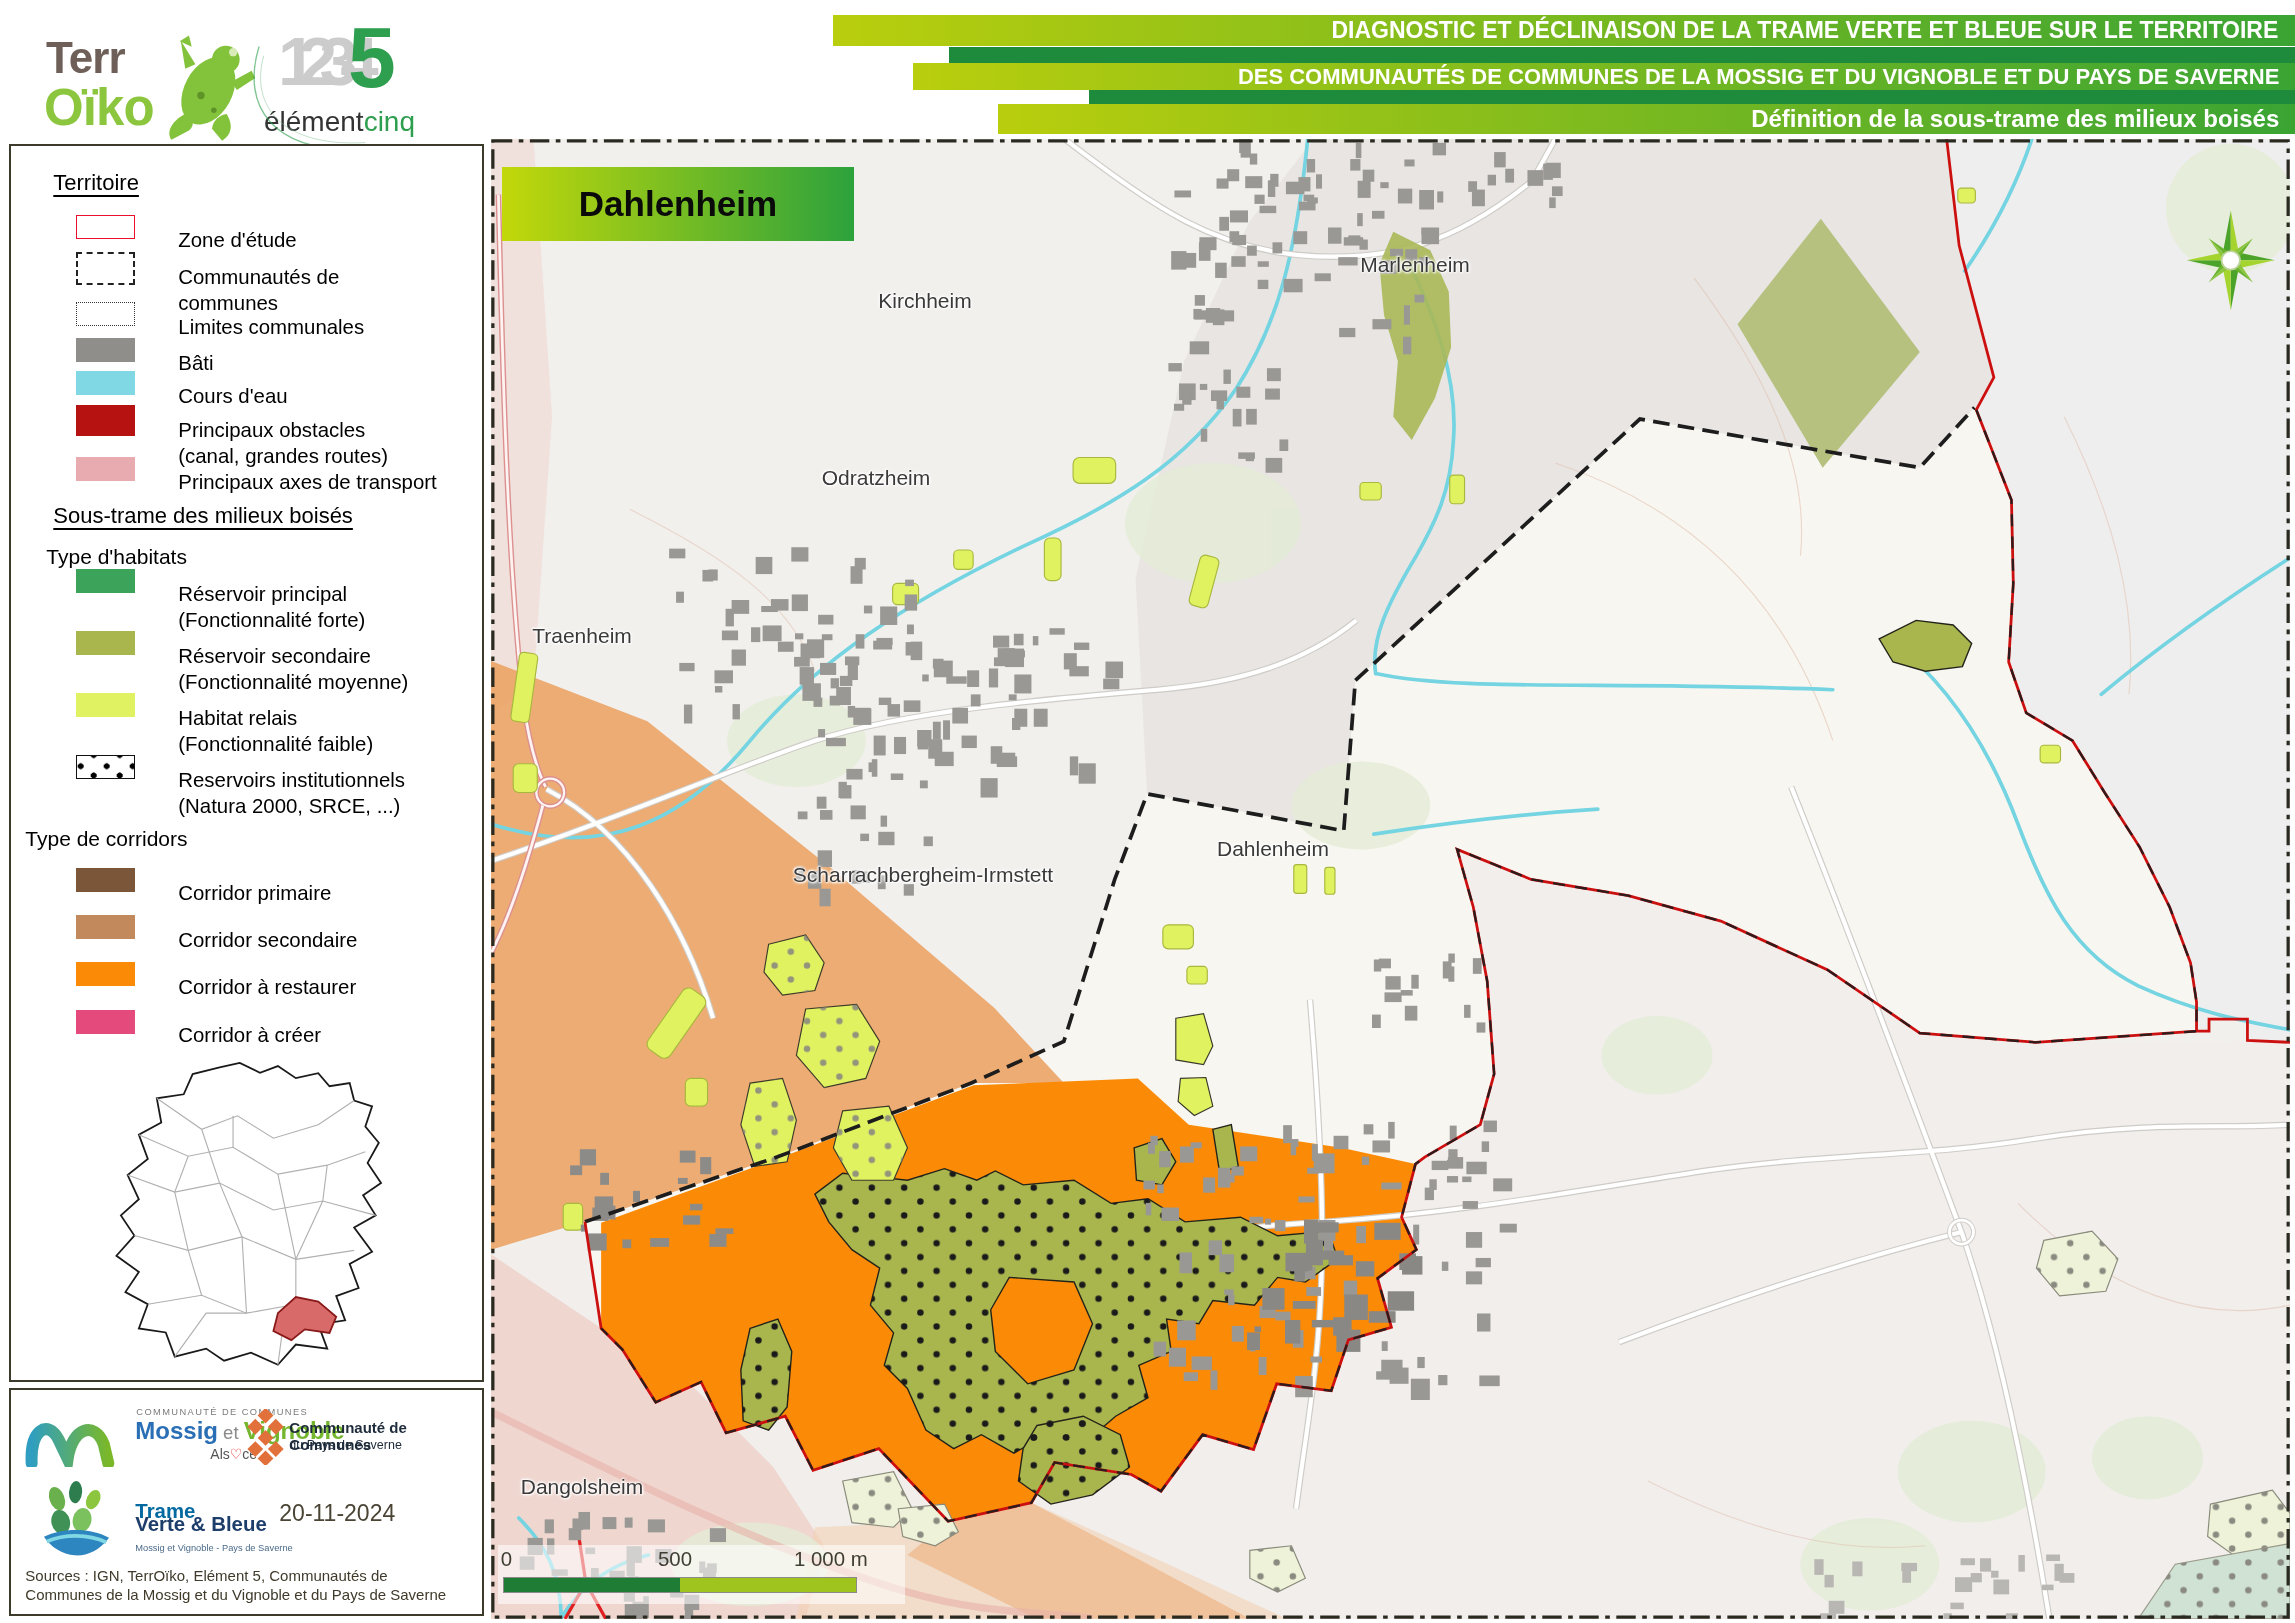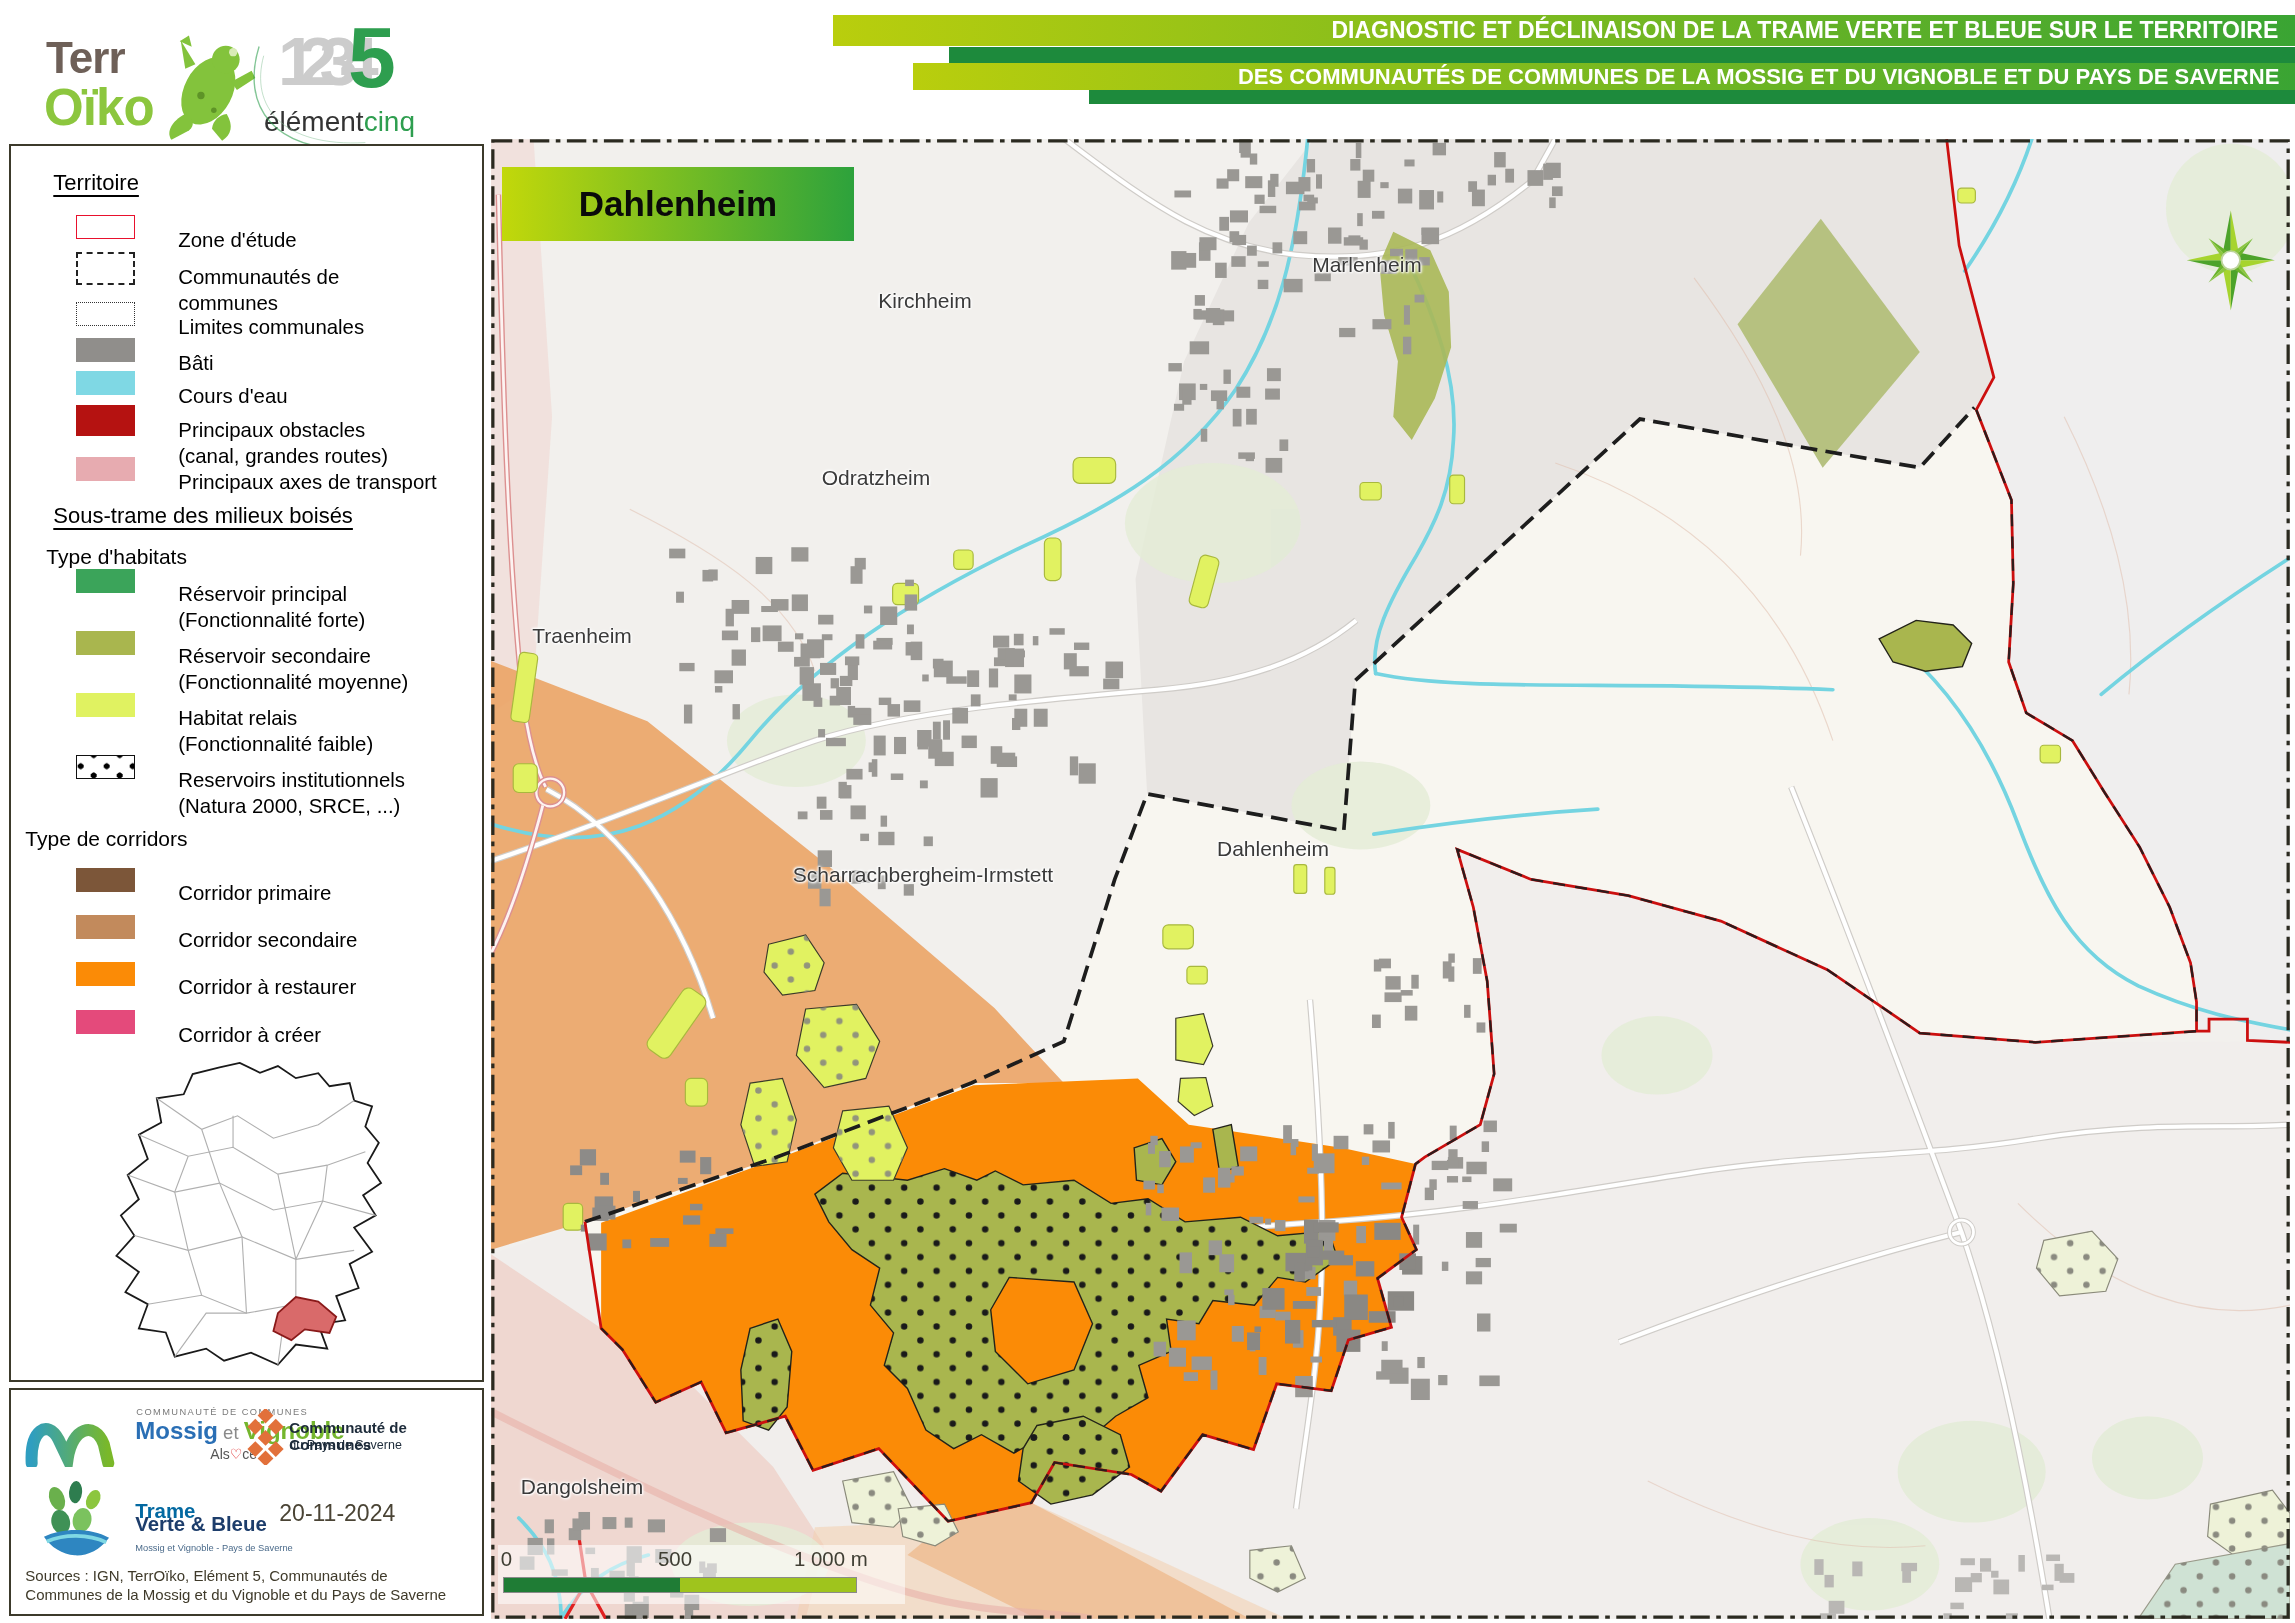--- a/index.html
+++ b/index.html
@@ -112,20 +112,21 @@
   </div>
   <svg class="abs" style="left:245px;top:28px" width="213" height="134" viewBox="0 0 460 290">
     <path d="M30,40 C-10,170 60,270 250,262" fill="none" stroke="#2e9e4f" stroke-width="3" opacity="0.6"></path>
     <path d="M40,60 C10,170 80,258 260,248" fill="none" stroke="#7dbb8e" stroke-width="2" opacity="0.5"></path>
   </svg>
 
   <div class="hbar hbar-main" id="bar1"><span>DIAGNOSTIC ET DÉCLINAISON DE LA TRAME VERTE ET BLEUE SUR LE TERRITOIRE</span></div>
   <div class="hbar-shadow" id="sh1"></div>
   <div class="hbar hbar-main" id="bar2"><span>DES COMMUNAUTÉS DE COMMUNES DE LA MOSSIG ET DU VIGNOBLE ET DU PAYS DE SAVERNE</span></div>
   <div class="hbar-shadow" id="sh2"></div>
+  <div class="hbar hbar-main" id="bar3"><span>Définition de la sous-trame des milieux boisés</span></div>
 
   <div class="panel" id="legend">
     <div class="lheading" style="top:24px">Territoire</div>
 
     <div class="li" style="top:69px">
       <span class="sw sw-zone"></span>
       <span class="lt" style="top:0">Zone d'étude</span>
     </div>
     <div class="li" style="top:106px">
       <span class="sw sw-cdc" style="height:33px"></span>
@@ -888,21 +889,21 @@
         <polygon points="-48,48 0,0 -8,20" fill="#8cc63f"></polygon>
           <polygon points="-48,48 0,0 -20,8" fill="#6ab32c"></polygon>
         <circle cx="0" cy="0" r="20" fill="#ffffff" stroke="#bcd49a" stroke-width="4"></circle>
       </g>
 
       <rect x="4" y="4" width="3880" height="3190" fill="none" stroke="#2b2a20" stroke-width="7" stroke-dasharray="42 14 10 14"></rect>
     </svg>
 
     
     <div class="mlabel" style="left:434px;top:162px">Kirchheim</div>
-    <div class="mlabel" style="left:876px;top:126px">Marlenheim</div>
+    <div class="mlabel" style="left:924px;top:126px">Marlenheim</div>
     <div class="mlabel" style="left:385px;top:339px">Odratzheim</div>
     <div class="mlabel" style="left:91px;top:497px">Traenheim</div>
     <div class="mlabel" style="left:432px;top:736px">Scharrachbergheim-Irmstett</div>
     <div class="mlabel" style="left:782px;top:710px">Dahlenheim</div>
     <div class="mlabel" style="left:91px;top:1348px">Dangolsheim</div>
   </div>
 
   <div class="abs" id="titlebox">Dahlenheim</div>
 
   <div class="abs" id="scalebox">

